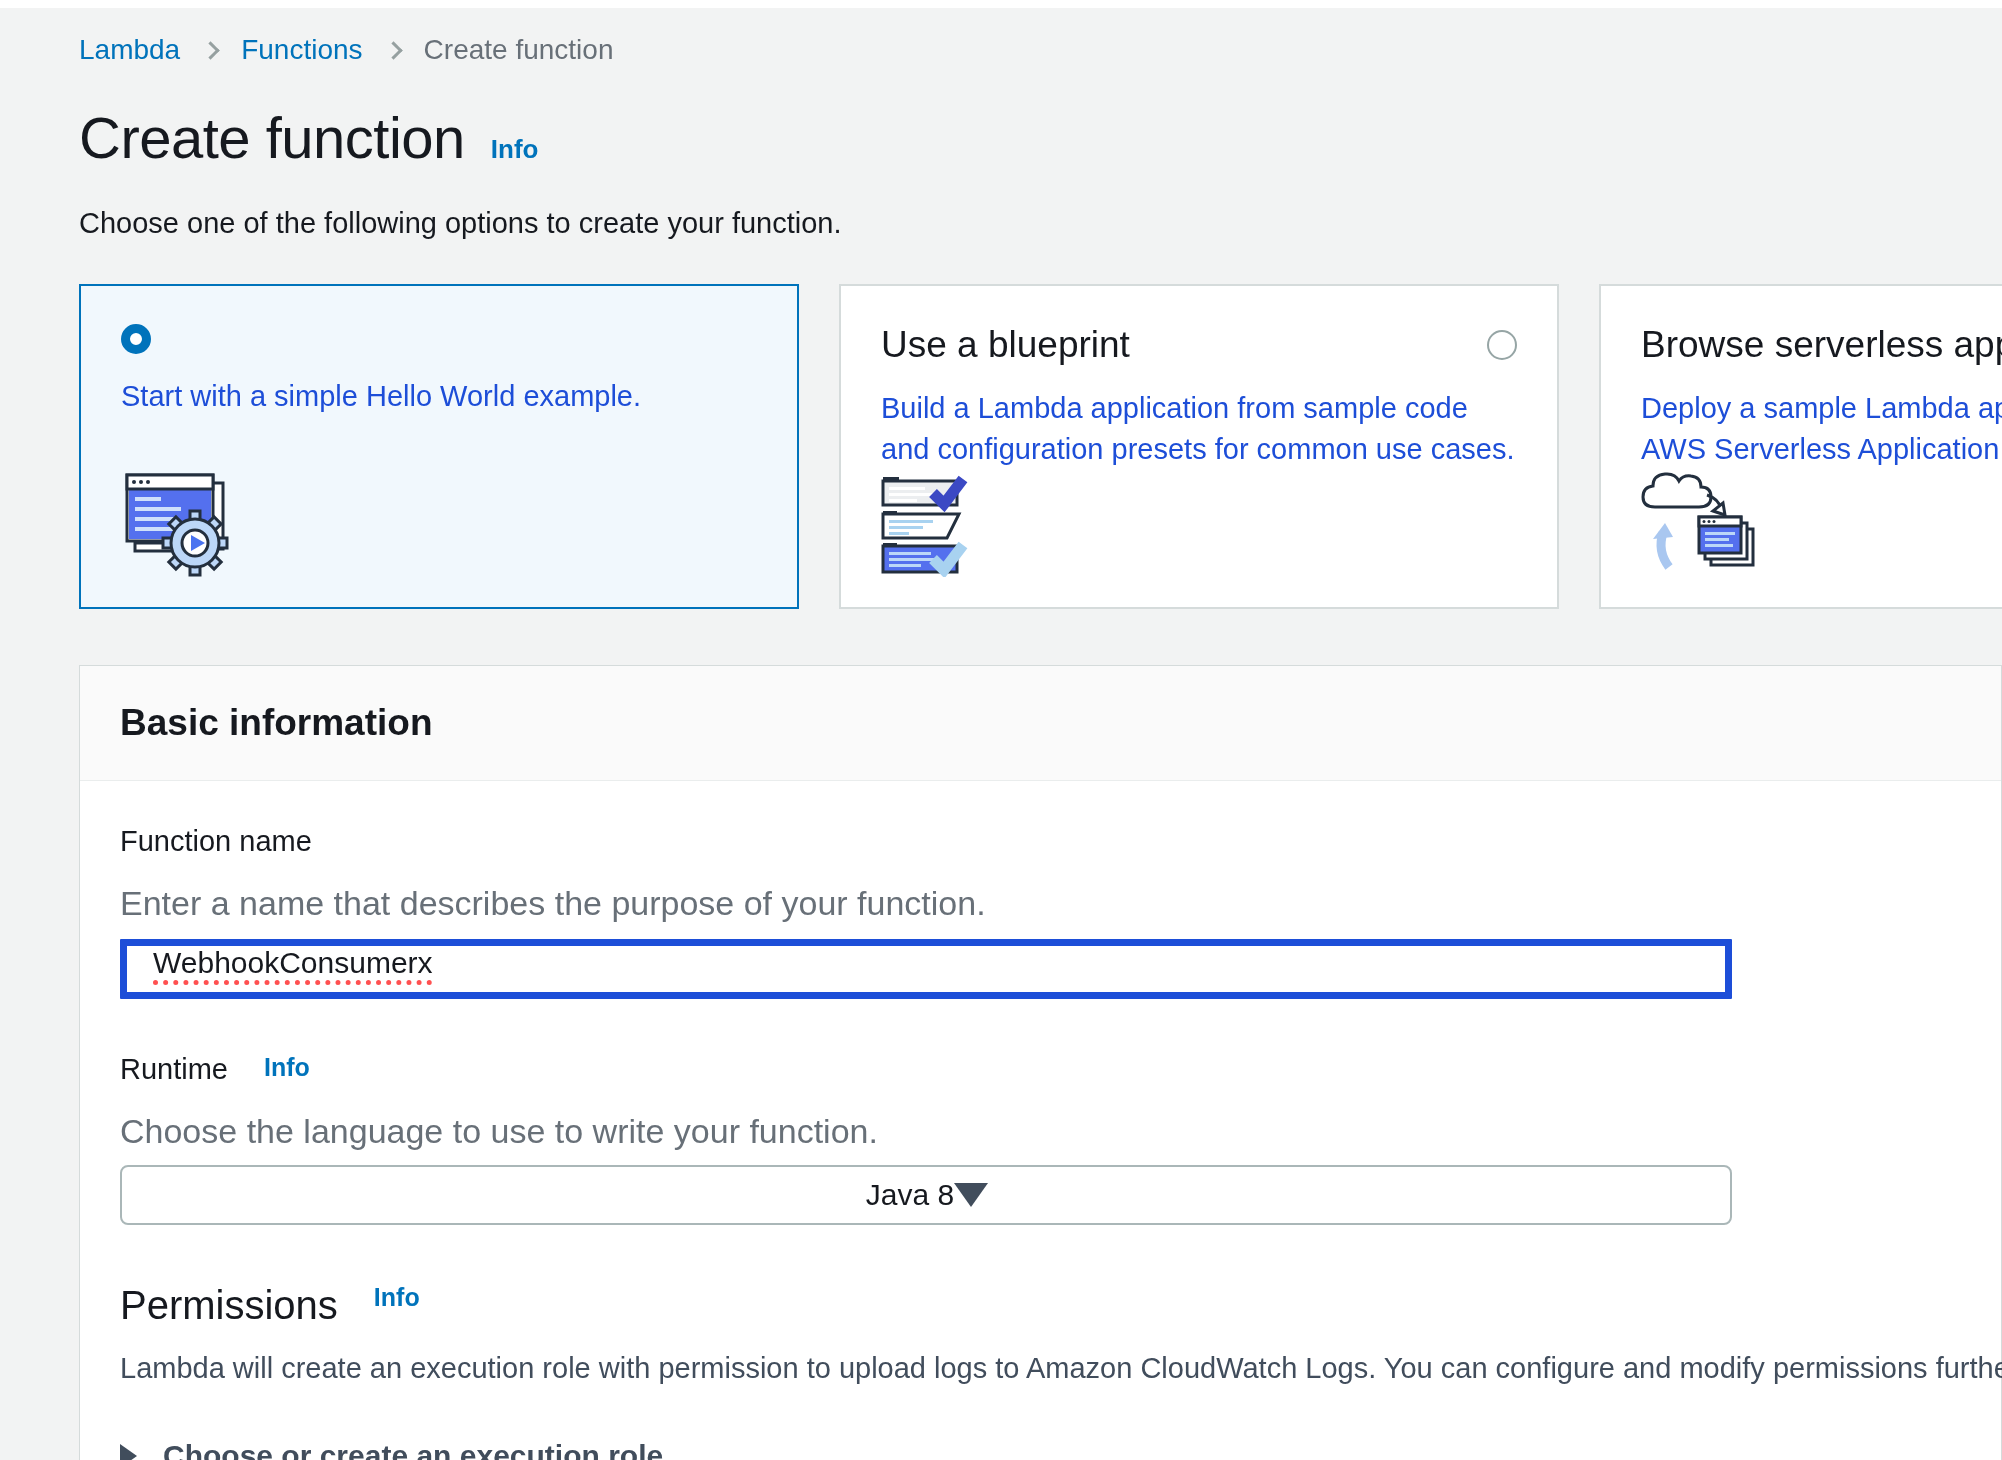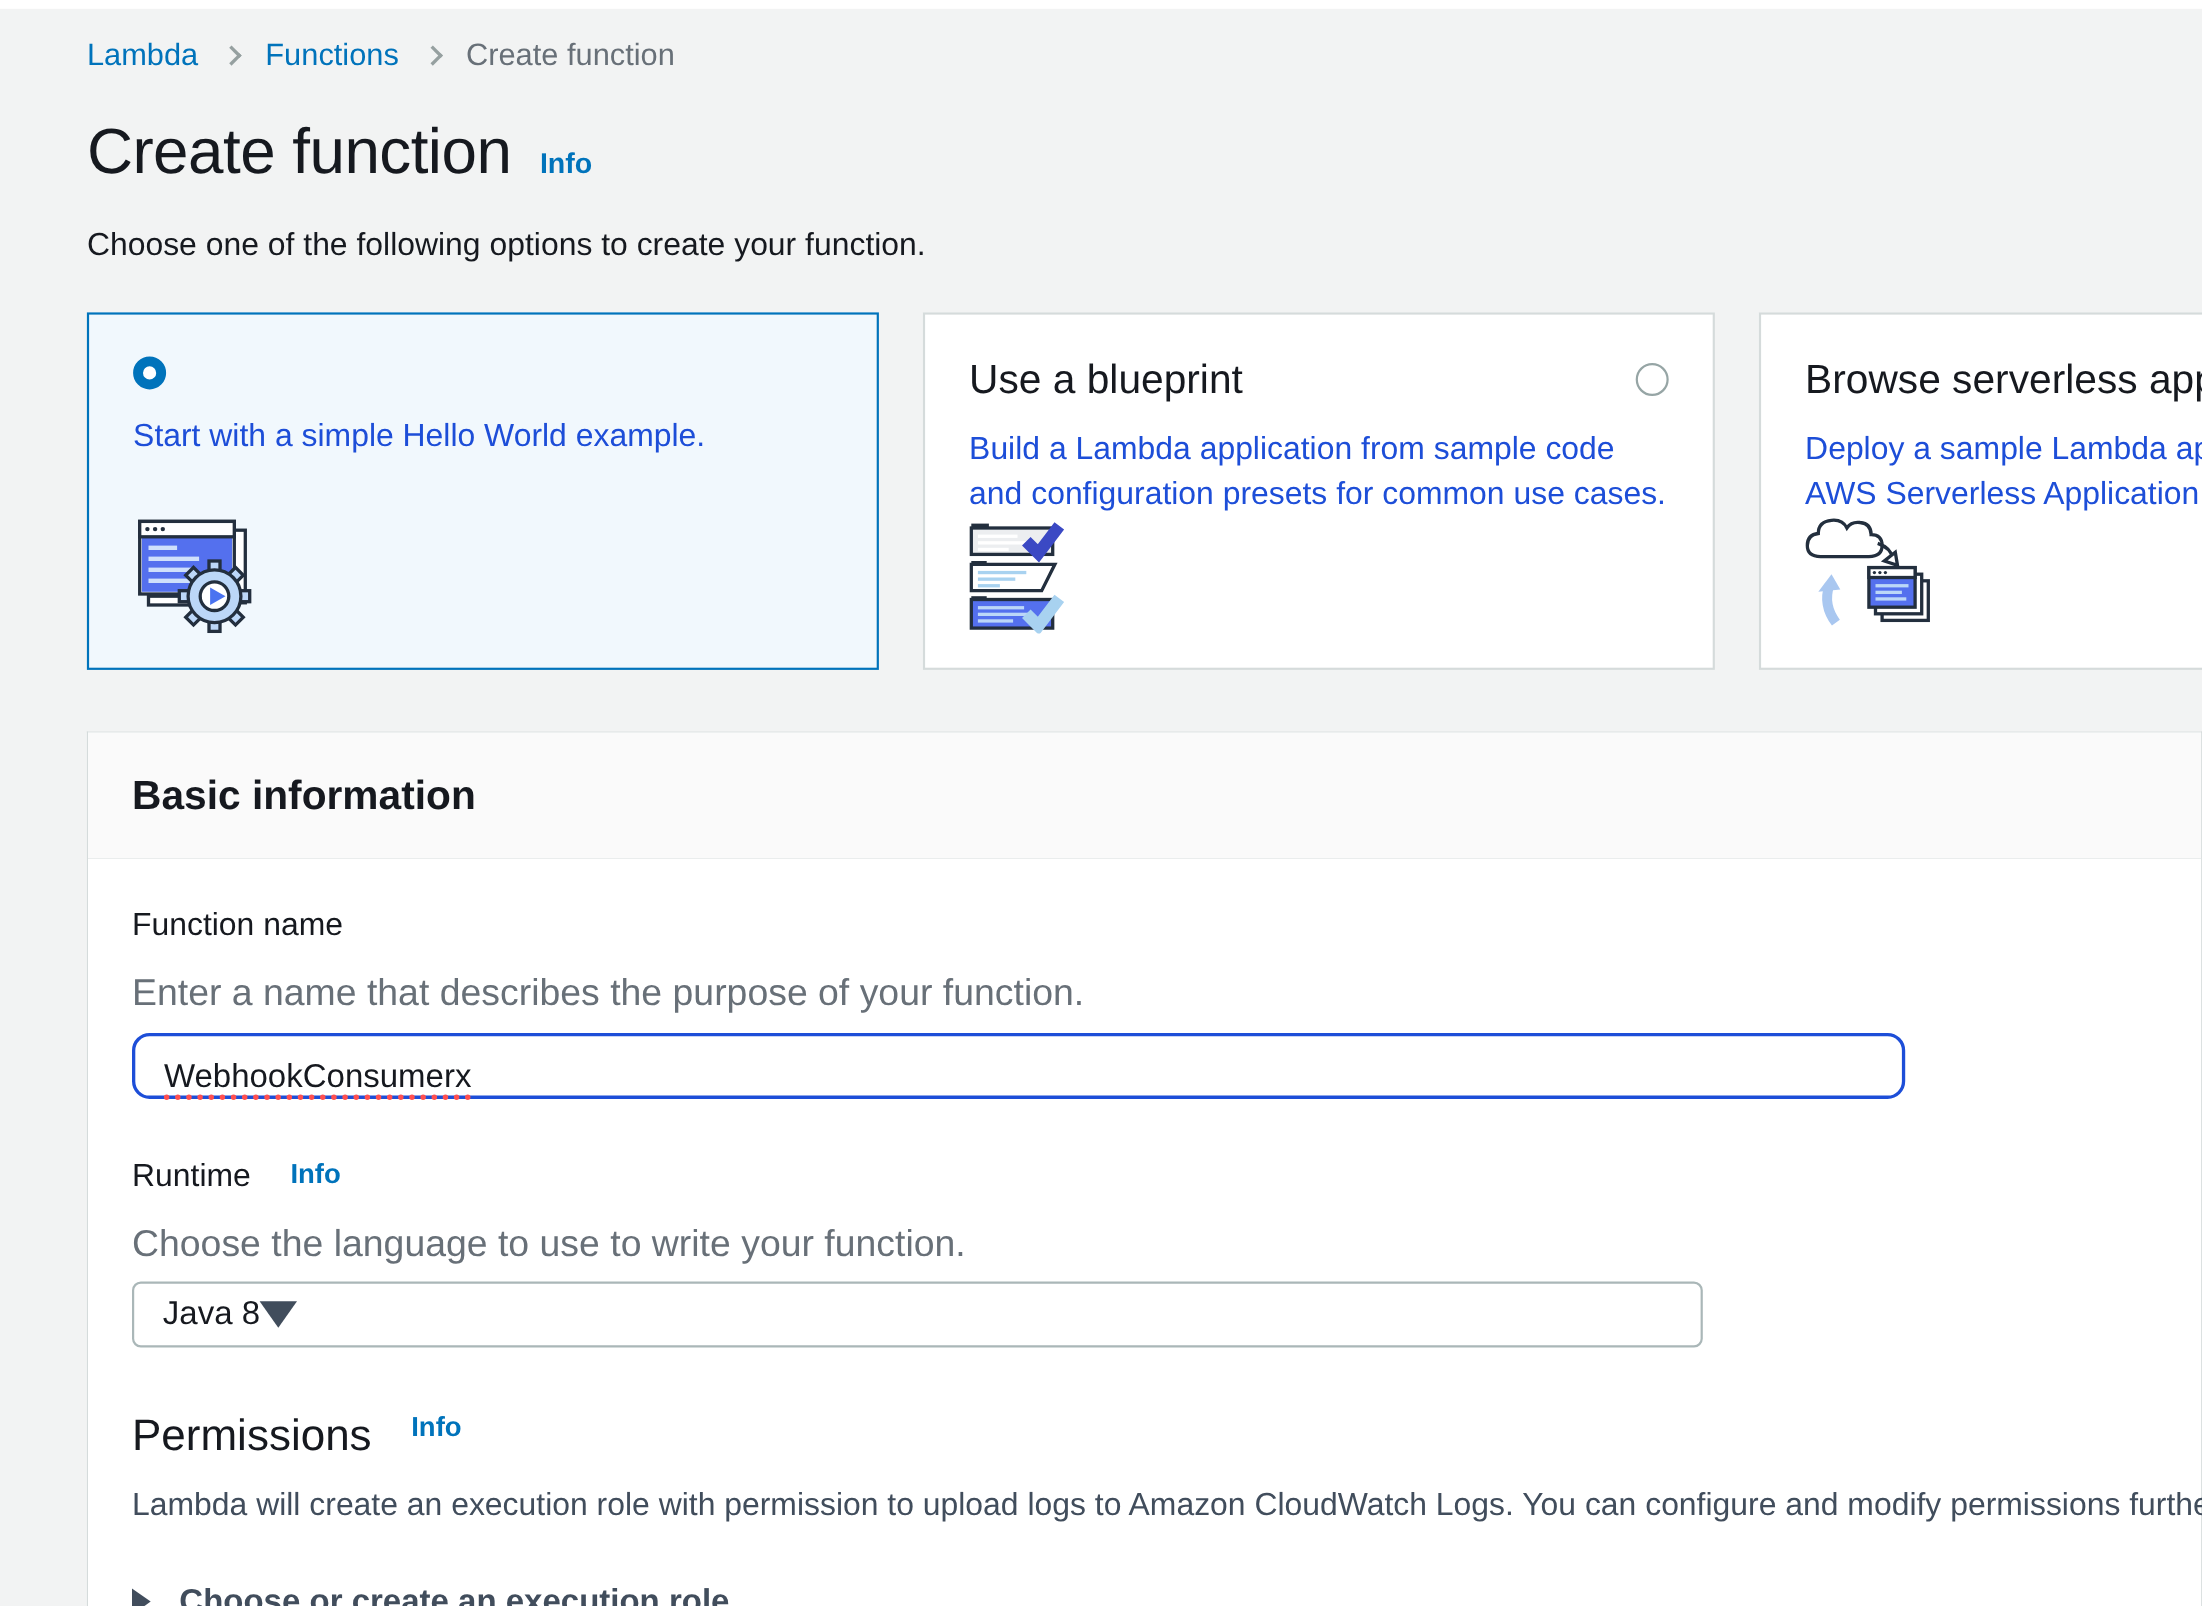--- a/index.html
+++ b/index.html
@@ -44,32 +44,32 @@
   
   .panel { margin-top:56px; background:#ffffff; border:1px solid #d5dbdb; border-bottom:none; min-height:800px; }
   .panel-header { background:#fafafa; padding:36px 40px; border-bottom:1px solid #eaeded; }
   .panel-title { font-size:37px; font-weight:700; color:#16191f; }
   .panel-body { padding:44px 40px 60px 40px; background:#ffffff; }
 
   .field-label { font-size:29px; color:#16191f; }
   .field-help  { margin-top:26px; font-size:34px; color:#687078; }
   .field-constraint { margin-top:18px; font-size:26px; color:#687078; }
 
-  .text-input { margin-top:16px; width:1612px; height:60px; border:3px solid #1d4ed8; border-radius:16px;
-                background:#ffffff; display:flex; align-items:flex-end; padding-left:26px; cursor:text; }
+  .text-input { margin-top:16px; width:1612px; height:60px; border:7px solid #1d4ed8; border-radius:1px;
+                background:#ffffff; display:flex; align-items:flex-start; padding-left:26px; cursor:text; }
   .text-input .value { font-size:30px; color:#16191f;
                        text-decoration-line:underline; text-decoration-style:dotted;
                        text-decoration-color:#ff5050; text-decoration-thickness:5px; text-underline-offset:7px; }
 
   .label-row { display:flex; align-items:flex-start; gap:36px; }
   .label-row .info-link { font-size:25px; }
   .runtime-block { margin-top:54px; }
 
-  .select-box { margin-top:14px; width:1428px; height:60px; border:2px solid #aab7b8; border-radius:8px;
-                background:#ffffff; display:flex; align-items:center; justify-content:flex-start;
+  .select-box { margin-top:14px; width:1612px; height:60px; border:2px solid #aab7b8; border-radius:8px;
+                background:#ffffff; display:flex; align-items:center; justify-content:center;
                 padding:0 24px 0 26px; cursor:pointer; }
   .select-box .value { font-size:30px; color:#16191f; }
   .select-caret { width:0; height:0; border-left:17px solid transparent; border-right:17px solid transparent;
                   border-top:24px solid #414d5c; }
 
   .permissions-block { margin-top:58px; }
   .h2-plain { font-size:40px; font-weight:400; color:#16191f; }
   .perm-desc { margin-top:24px; font-size:29px; color:#414d5c; white-space:nowrap; }
 
   .expander { margin-top:54px; display:flex; align-items:center; gap:26px; cursor:pointer; }

